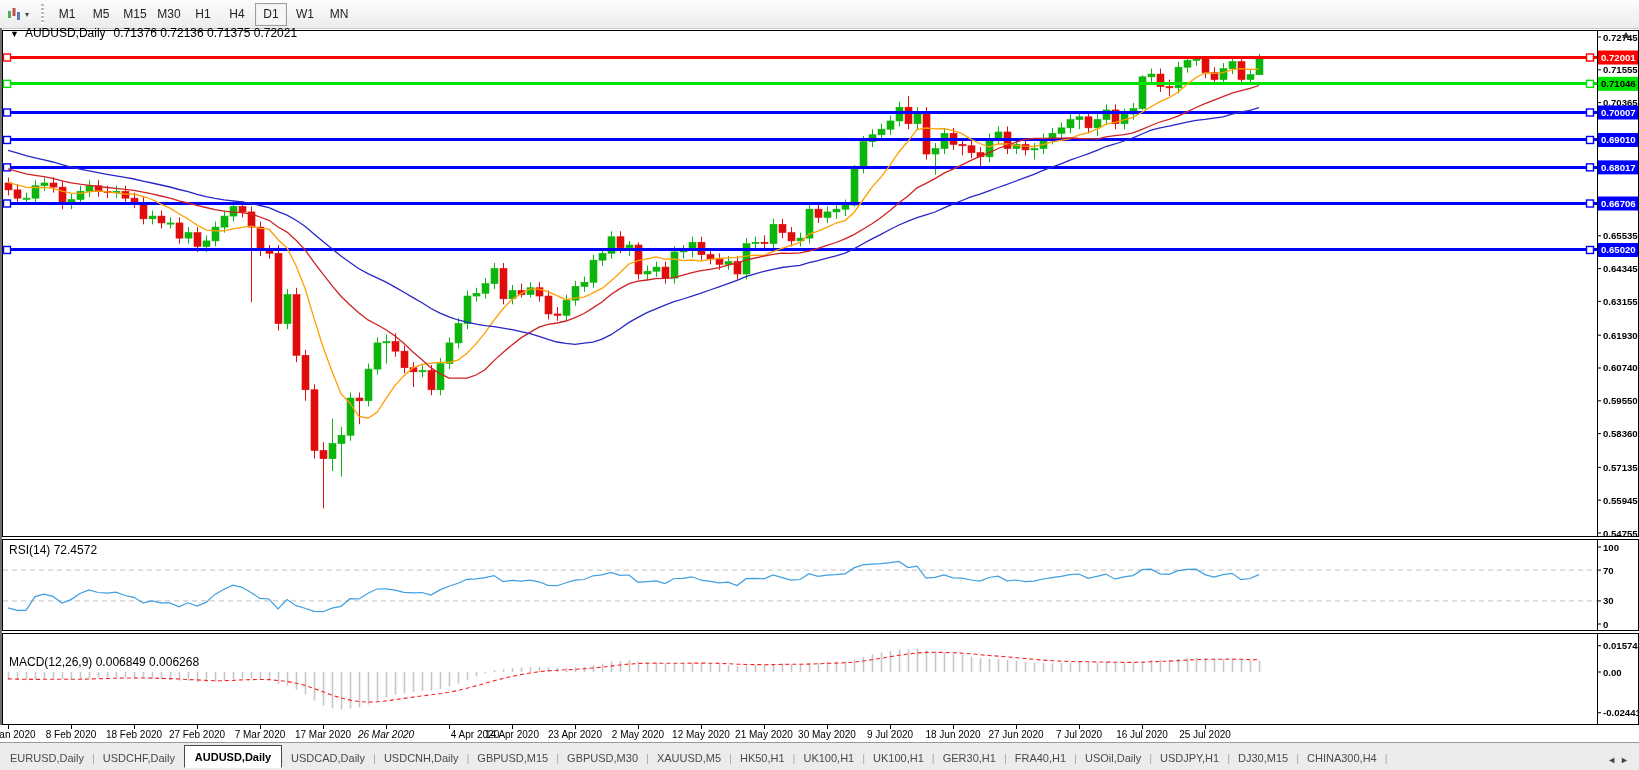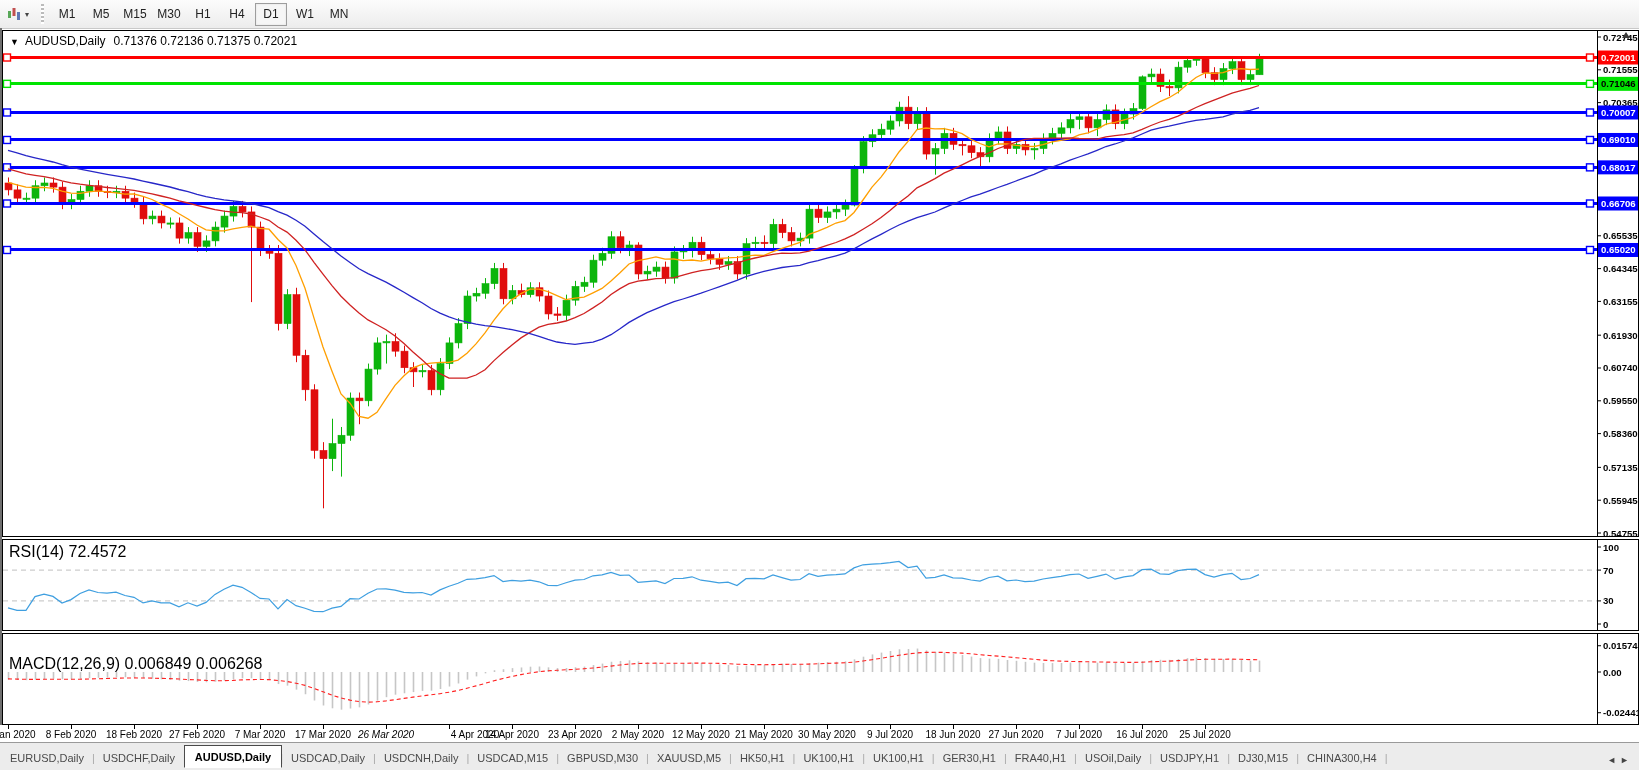--- a/index.html
+++ b/index.html
@@ -14,24 +14,24 @@
   .tool-caret{font-size:8px;color:#444;margin-left:3px;}
   .gripper{width:5px;height:20px;margin:0 6px 0 8px;
     background:repeating-linear-gradient(#bbb 0 2px,#fff 2px 4px);width:3px;}
   .tfbtn{min-width:30px;height:21px;margin:0 1px;border:1px solid transparent;
     background:transparent;font-family:"Liberation Sans",sans-serif;font-size:12px;color:#222;
     display:flex;align-items:center;justify-content:center;cursor:default;}
   .tfbtn.active{border:1px solid #9d9d9d;background:#f6f6f6;box-shadow:inset 0 0 2px #ddd;}
 
   
   .panel-svg{position:absolute;left:0;}
-  #chart-title{position:absolute;left:10px;top:34px;font-size:12px;color:#000;white-space:nowrap;}
+  #chart-title{position:absolute;left:10px;top:26px;font-size:12px;color:#000;white-space:nowrap;}
   #chart-title .tri{font-size:9px;margin-right:6px;}
   #chart-title .ohlc{margin-left:8px;}
-  .ind-label{position:absolute;left:9px;font-size:16px;color:#000;white-space:nowrap;}
+  .ind-label{position:absolute;left:9px;font-size:12px;color:#000;white-space:nowrap;}
 
   
   #date-axis{position:absolute;left:0;top:725px;width:1639px;height:17px;background:#fff;}
   .date-tick{position:absolute;top:0;width:1px;height:4px;background:#000;}
   .date-label{position:absolute;top:4px;transform:translateX(-50%);font-size:10px;color:#000;white-space:nowrap;}
 
   
   #tabbar{position:absolute;left:0;top:742px;width:1639px;height:24px;background:#ececec;
     border-top:1px solid #9a9a9a;display:flex;align-items:flex-end;}
   .tab{height:19px;padding:0 10px;display:flex;align-items:center;font-size:11px;color:#4a4a4a;
@@ -684,21 +684,21 @@
       <div class="tab">EURUSD,Daily</div>
       <span class="tabsep">|</span>
       <div class="tab">USDCHF,Daily</div>
       <span class="tabsep">|</span>
       <div class="tab active">AUDUSD,Daily</div>
       <span class="tabsep">|</span>
       <div class="tab">USDCAD,Daily</div>
       <span class="tabsep">|</span>
       <div class="tab">USDCNH,Daily</div>
       <span class="tabsep">|</span>
-      <div class="tab">USDCAD,M15</div>
+      <div class="tab">GBPUSD,M15</div>
       <span class="tabsep">|</span>
       <div class="tab">GBPUSD,M30</div>
       <span class="tabsep">|</span>
       <div class="tab">XAUUSD,M5</div>
       <span class="tabsep">|</span>
       <div class="tab">HK50,H1</div>
       <span class="tabsep">|</span>
       <div class="tab">UK100,H1</div>
       <span class="tabsep">|</span>
       <div class="tab">UK100,H1</div>

